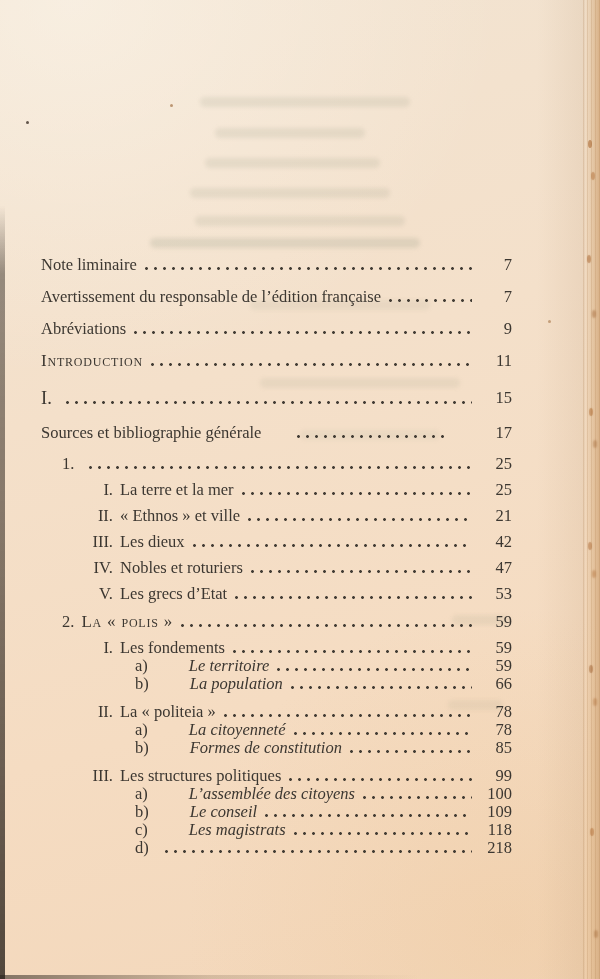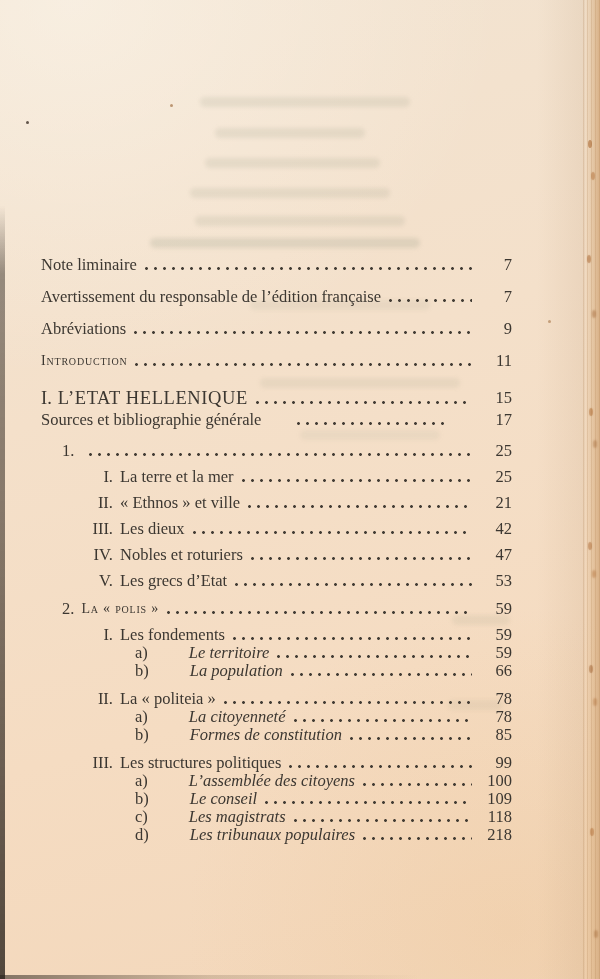--- a/index.html
+++ b/index.html
@@ -73,22 +73,22 @@
   .l3 .num { margin-right:8px; }
   .l3 .label { font-style:italic;margin-left:33px; }
   .row.l1 { margin-top:11px; }
   .row.l2 { margin-top:6px; }
   .row.l2 + .row.l1 { margin-top:8px; }
   .row.l2 + .row.l3 { margin-top:-1px; }
   .row.l3 + .row.l3 { margin-top:0; }
   .row.l3 + .row.l2 { margin-top:9px; }
   .row.chapter { margin-top:16px; font-size:18.5px; line-height:22px; }
   .chapter .label { letter-spacing:0.6px; }
-  .row.chapter + .row { margin-top:1px;gap:28px; }
-  .smallcaps .label { font-variant:small-caps; letter-spacing:0.8px; font-size:14px; }
+  .row.chapter + .row { margin-top:14px;gap:28px; }
+  .smallcaps .label { font-variant:small-caps; letter-spacing:0.8px; font-size:17px; }
   .dots { flex:1; min-width:10px; height:3px; align-self:flex-end;
     margin:0 4px 5px 8px;
     background-image:radial-gradient(circle at 1.5px 1.5px, rgba(58,52,45,0.95) 1.2px, rgba(0,0,0,0) 1.6px);
     background-size:9px 3px; background-repeat:repeat-x; }
   .l3 .dots { margin-bottom:4px; }
   .page-num { flex:none; width:36px; text-align:right; font-size:16.5px; }
 </style>
 </head>
 <body>
 
@@ -130,21 +130,20 @@
     <span class="page-num">9</span>
   </div>
       <div class="row l0 smallcaps">
 
     <span class="label">Introduction</span>
     <span class="dots"></span>
     <span class="page-num">11</span>
   </div>
       <div class="row l0 chapter">
     <span class="num">I.</span>
-    <span class="label">L’ETAT HELLENIQUE</span>
     <span class="dots"></span>
     <span class="page-num">15</span>
   </div>
       <div class="row l0">
 
     <span class="label">Sources et bibliographie générale</span>
     <span class="dots"></span>
     <span class="page-num">17</span>
   </div>
       <div class="row l1 smallcaps">
@@ -243,21 +242,20 @@
     <span class="page-num">109</span>
   </div>
       <div class="row l3 italic">
     <span class="num">c)</span>
     <span class="label">Les magistrats</span>
     <span class="dots"></span>
     <span class="page-num">118</span>
   </div>
       <div class="row l3 italic">
     <span class="num">d)</span>
-    <span class="label">Les tribunaux populaires</span>
     <span class="dots"></span>
     <span class="page-num">218</span>
   </div>
     </div>
 
   <div class="page-curve"></div>
   <div class="fore-edge"></div>
   <div class="binding-edge"></div>
   <div class="bottom-edge"></div>
 </div>

